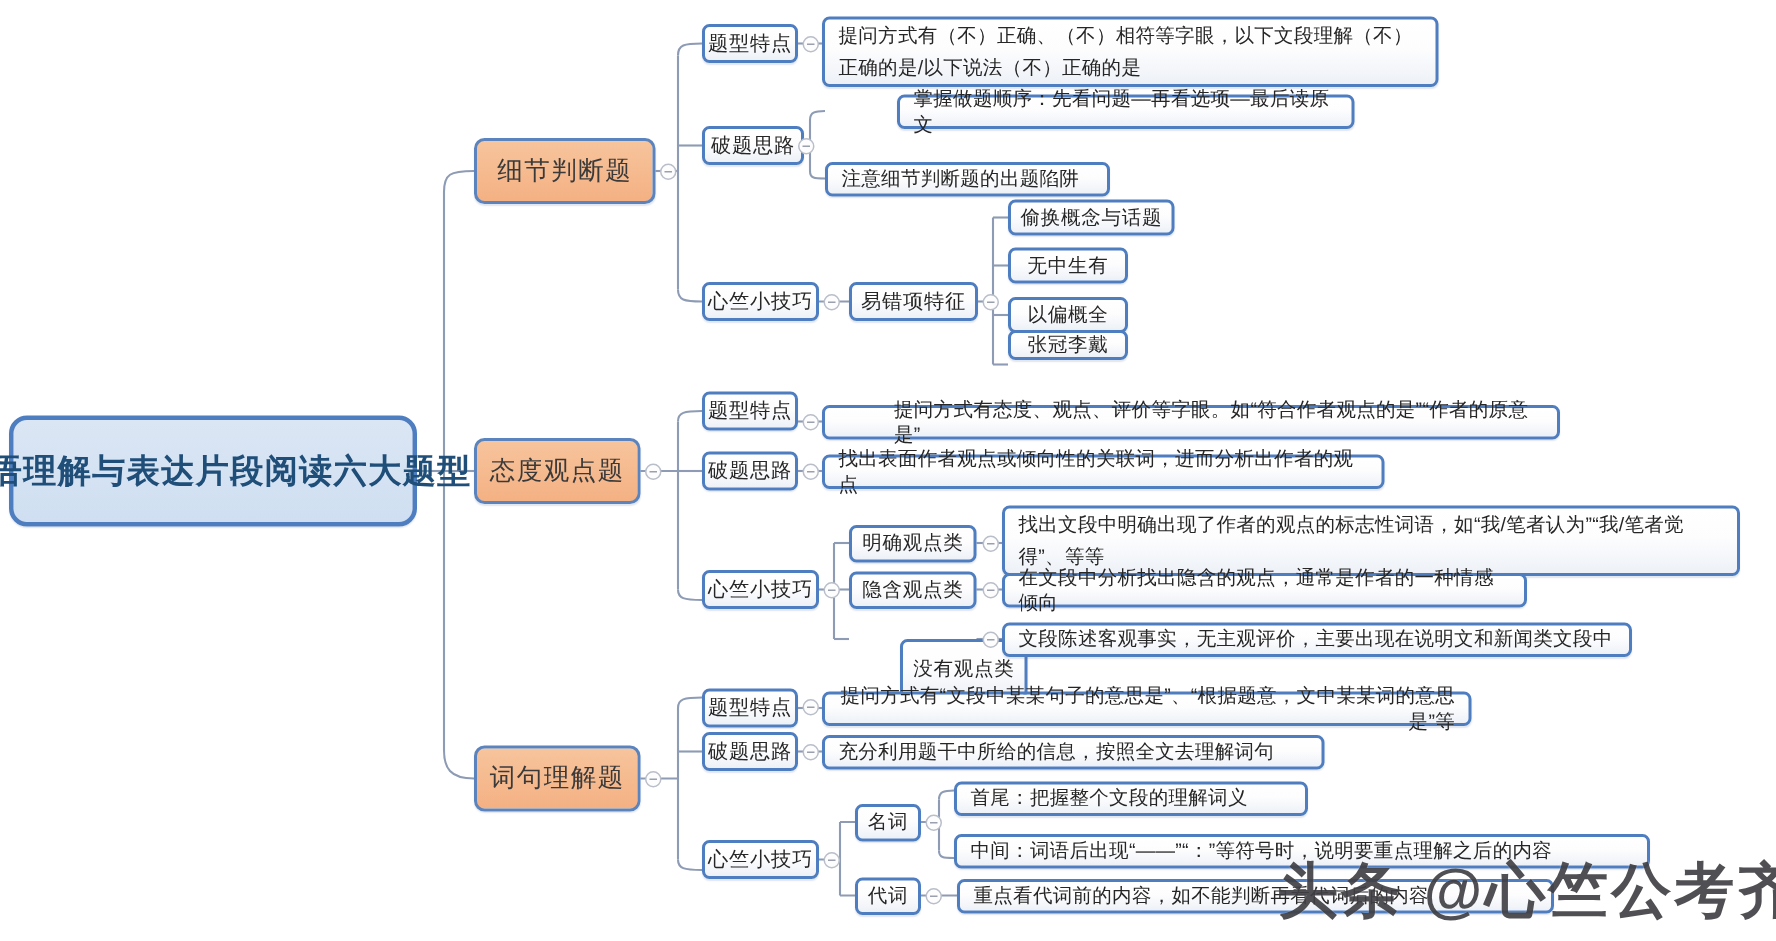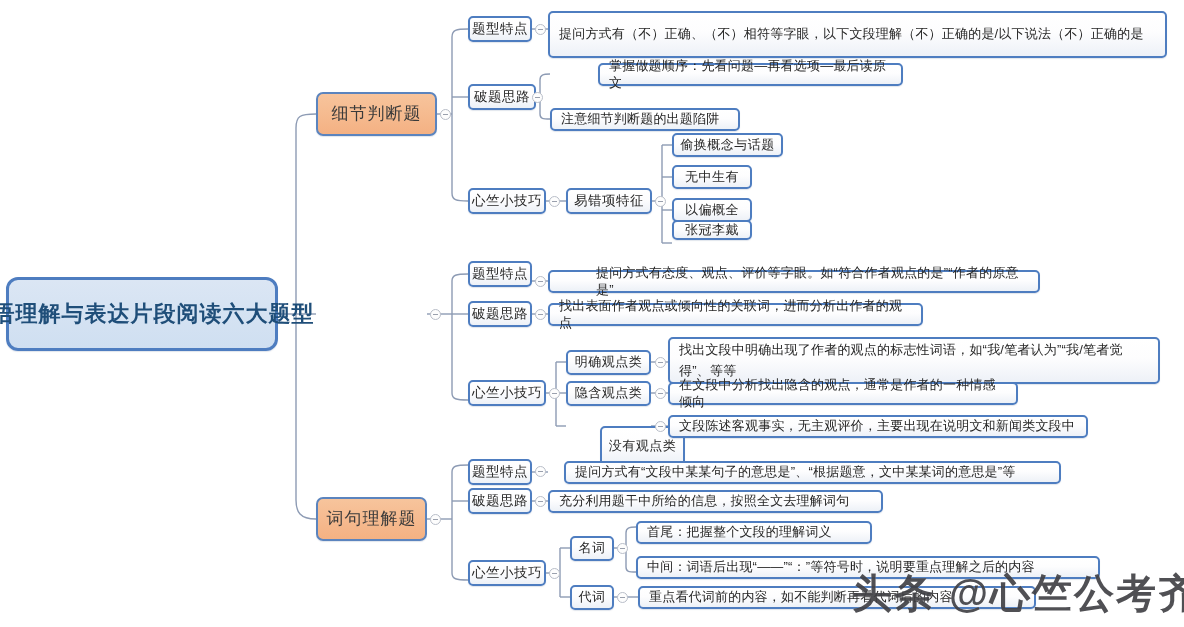--- a/index.html
+++ b/index.html
@@ -195,33 +195,34 @@
 
   <div class="node lab" style="left:468px; top:16px; width:64px; height:26px;">题型特点</div>
   <div class="toggle" style="left:535px; top:24px;"></div>
 
   <div class="node lab" style="left:468px; top:84px; width:68px; height:26px;">破题思路</div>
   <div class="toggle" style="left:532px; top:92px;"></div>
 
   <div class="node lab" style="left:468px; top:188px; width:78px; height:26px;">心竺小技巧</div>
   <div class="toggle" style="left:549px; top:196px;"></div>
 
-  <div class="node text multiline" style="left:548px; top:11px; width:619px; height:47px;">提问方式有（不）正确、（不）相符等字眼，以下文段理解（不）正确的是/以下说法（不）正确的是</div>
+  <div class="node text multiline" style="left:548px; top:11px; width:411px; height:47px;">提问方式有（不）正确、（不）相符等字眼，以下文段理解（不）正确的是/以下说法（不）正确的是</div>
 
   <div class="node text" style="left:550px; top:63px; width:305px; height:23px;margin-left:48px;">掌握做题顺序：先看问题—再看选项—最后读原文</div>
   <div class="node text" style="left:550px; top:108px; width:190px; height:23px;">注意细节判断题的出题陷阱</div>
 
   <div class="node lab" style="left:566px; top:188px; width:86px; height:26px;">易错项特征</div>
   <div class="toggle" style="left:655px; top:196px;"></div>
 
   <div class="node lab sm" style="left:672px; top:133px; width:111px; height:24px;">偷换概念与话题</div>
   <div class="node lab sm" style="left:672px; top:165px; width:80px; height:24px;">无中生有</div>
   <div class="node lab sm" style="left:672px; top:198px; width:80px; height:24px;">以偏概全</div>
   <div class="node lab sm" style="left:672px; top:220px; width:80px; height:20px;">张冠李戴</div>
 
+  <div class="node cat" style="left:316px; top:292px; width:111px; height:44px;">态度观点题</div>
   <div class="toggle" style="left:430px; top:309px;"></div>
 
   <div class="node lab" style="left:468px; top:261px; width:64px; height:26px;">题型特点</div>
   <div class="toggle" style="left:535px; top:276px;"></div>
 
   <div class="node lab" style="left:468px; top:301px; width:64px; height:26px;">破题思路</div>
   <div class="toggle" style="left:535px; top:309px;"></div>
 
   <div class="node lab" style="left:468px; top:380px; width:78px; height:26px;">心竺小技巧</div>
   <div class="toggle" style="left:549px; top:388px;"></div>
@@ -246,21 +247,21 @@
 
   <div class="node lab" style="left:468px; top:459px; width:64px; height:26px;">题型特点</div>
   <div class="toggle" style="left:535px; top:466px;"></div>
 
   <div class="node lab" style="left:468px; top:488px; width:64px; height:26px;">破题思路</div>
   <div class="toggle" style="left:535px; top:496px;"></div>
 
   <div class="node lab" style="left:468px; top:560px; width:78px; height:26px;">心竺小技巧</div>
   <div class="toggle" style="left:549px; top:568px;"></div>
 
-  <div class="node text" style="left:564px; top:461px; width:497px; height:23px;text-align:right;">提问方式有“文段中某某句子的意思是”、“根据题意，文中某某词的意思是”等</div>
+  <div class="node text" style="left:548px; top:461px; width:433px; height:23px;text-align:right;">提问方式有“文段中某某句子的意思是”、“根据题意，文中某某词的意思是”等</div>
   <div class="node text" style="left:548px; top:490px; width:335px; height:23px;">充分利用题干中所给的信息，按照全文去理解词句</div>
 
   <div class="node lab sm" style="left:570px; top:536px; width:44px; height:25px;">名词</div>
   <div class="toggle" style="left:617px; top:543px;"></div>
   <div class="node text" style="left:636px; top:521px; width:236px; height:23px;">首尾：把握整个文段的理解词义</div>
   <div class="node text" style="left:636px; top:556px; width:464px; height:23px;">中间：词语后出现“——”“：”等符号时，说明要重点理解之后的内容</div>
 
   <div class="node lab sm" style="left:570px; top:585px; width:44px; height:25px;">代词</div>
   <div class="toggle" style="left:617px; top:592px;"></div>
   <div class="node text" style="left:638px; top:586px; width:398px; height:23px;">重点看代词前的内容，如不能判断再看代词后的内容</div>

